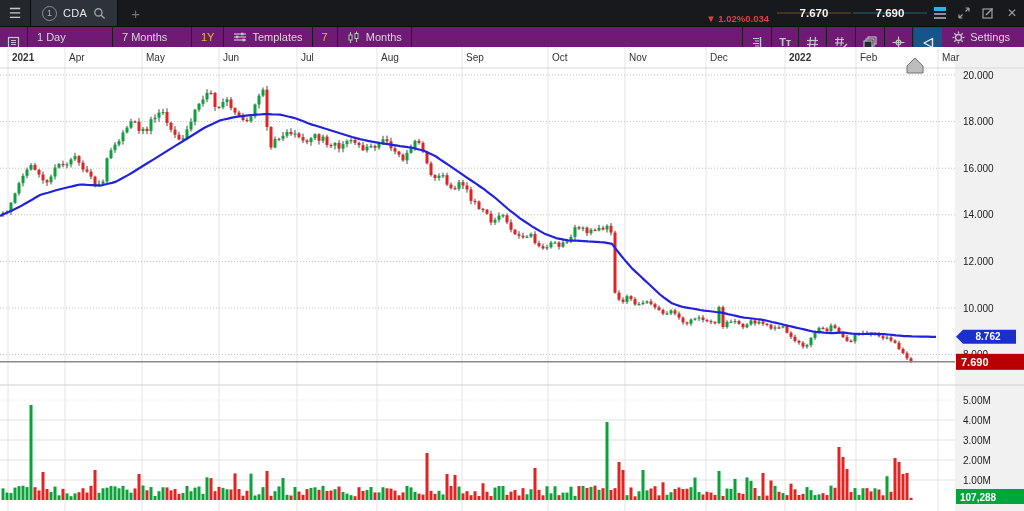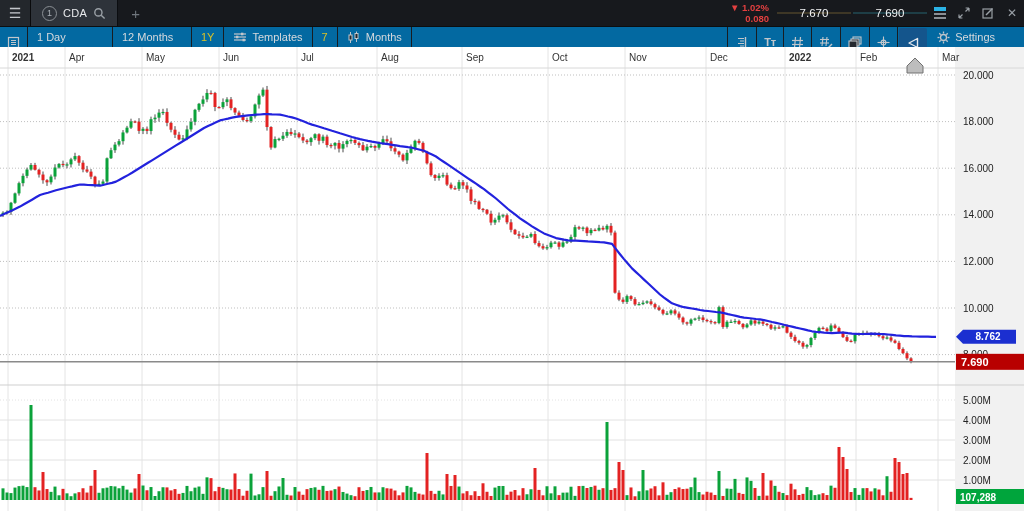--- a/index.html
+++ b/index.html
@@ -9,32 +9,32 @@
   .row1{display:flex;align-items:stretch;height:26px;background:#17191d;color:#cfd2d6;font-size:11px}
   .hamburger{width:30px;display:flex;align-items:center;justify-content:center;color:#c2c6cb;
              font-size:14px;border-right:1px solid #090a0c;background:#23272c;cursor:pointer}
   .sym-tab{display:flex;align-items:center;gap:6px;padding:0 11px;background:#2e333a;
            border-right:1px solid #0b0d10;cursor:pointer}
   .badge-circle{width:13px;height:13px;border:1px solid #8a8f94;border-radius:50%;color:#aab0b6;
                 font-size:9px;display:flex;align-items:center;justify-content:center}
   .sym-name{font-weight:normal;color:#e8eaec;letter-spacing:.3px}
   .plus-tab{display:flex;align-items:center;padding:0 13px;color:#70767d;font-size:15px;cursor:pointer}
   .r1-right{margin-left:auto;display:flex;align-items:stretch}
-  .chg{display:flex;flex-direction:column;justify-content:center;align-items:flex-end;
+  .chg{display:flex;justify-content:center;align-items:flex-end;
        padding:2px 7px;color:#e34040;font-size:9.5px;line-height:11px;font-weight:bold}
   .px-box{display:flex;align-items:center;justify-content:center;min-width:46px;padding:0 14px;
-          margin:12px 1px;font-weight:normal;color:#f2f3f4;font-size:11.5px}
+          margin:12px 1px;font-weight:bold;color:#f2f3f4;font-size:11.5px}
   .px-bid{background:#3e3726}
   .px-ask{background:#1e3e46}
   .r1-icon{display:flex;align-items:center;justify-content:center;width:24px;color:#9aa0a6;cursor:pointer}
   .bars-icon{display:flex;flex-direction:column;gap:2px;justify-content:center}
   .bars-icon i{display:block;width:12px;height:2px;background:#8a8f94}
   .bars-icon i.hl{background:#2bb3e6;height:4px}
   
-  .row2{display:flex;align-items:stretch;height:21px;background:#0369a1;color:#d6d9dd;
+  .row2{display:flex;align-items:stretch;height:21px;background:#701a75;color:#d6d9dd;
         font-size:11px;border-top:1px solid #0c0e10;box-sizing:border-box}
   .t-btn{display:flex;align-items:center;gap:5px;padding:0 9px;border-right:1px solid #191c20;cursor:pointer;white-space:nowrap}
   .t-btn.icon-only{padding:15px 7px}
   .yellow{color:#d9c227;font-weight:normal}
   .t-spacer{flex:1;border-right:1px solid #191c20}
   .t-btn.active{background:#14558c;border-radius:2px;margin:1px 1px;border-right:none}
   .t-right{display:flex;align-items:stretch}
   svg.icon{display:block}
   
   #chart-wrap{position:relative;width:1024px;height:464px;background:#7dd3fc}
@@ -54,21 +54,21 @@
       <line x1="8.2" y1="8.2" x2="11.6" y2="11.6" stroke="#9aa0a6" stroke-width="1.4"></line>
     </svg>
   </div>
   <div class="plus-tab">
     <span>+</span>
   </div>
 
   <div class="r1-right">
     <div class="chg">
       <span>▼ 1.02%</span>
-      <span>0.080</span>
+      <span>0.034</span>
     </div>
     <div class="px-box px-bid">7.670</div>
     <div class="px-box px-ask">7.690</div>
     <div class="r1-icon">
       <span class="bars-icon">
           <i class="hl"></i>
           <i></i>
           <i></i>
         </span>
     </div>
@@ -95,21 +95,21 @@
       <rect x="1.5" y="1.5" width="10" height="10" fill="none" stroke="#c2c6cb" stroke-width="1.2"></rect>
       <line x1="4" y1="4.5" x2="9" y2="4.5" stroke="#c2c6cb" stroke-width="1"></line>
       <line x1="4" y1="6.5" x2="9" y2="6.5" stroke="#c2c6cb" stroke-width="1"></line>
       <line x1="4" y1="8.5" x2="9" y2="8.5" stroke="#c2c6cb" stroke-width="1"></line>
     </svg>
   </div>
   <div class="t-btn" style="min-width:66px">
     <span>1 Day</span>
   </div>
   <div class="t-btn" style="min-width:60px">
-    <span>12 Months</span>
+    <span>7 Months</span>
   </div>
   <div class="t-btn">
     <span class="yellow">1Y</span>
   </div>
   <div class="t-btn">
     <svg class="icon" width="14" height="12" viewBox="0 0 14 12">
       <line x1="1" y1="3" x2="13" y2="3" stroke="#c2c6cb" stroke-width="1.2"></line>
       <line x1="1" y1="6" x2="13" y2="6" stroke="#c2c6cb" stroke-width="1.2"></line>
       <line x1="1" y1="9" x2="13" y2="9" stroke="#c2c6cb" stroke-width="1.2"></line>
       <rect x="8" y="1.7" width="2.4" height="2.6" fill="#c2c6cb"></rect>
@@ -175,21 +175,21 @@
         <line x1="6.5" y1="0.5" x2="6.5" y2="12.5" stroke="#c2c6cb" stroke-width="1.1"></line>
         <line x1="0.5" y1="6.5" x2="12.5" y2="6.5" stroke="#c2c6cb" stroke-width="1.1"></line>
         <circle cx="6.5" cy="6.5" r="2.4" fill="none" stroke="#c2c6cb" stroke-width="1.1"></circle>
       </svg>
     </div>
     <div class="t-btn icon-only active">
       <svg class="icon" width="14" height="12" viewBox="0 0 14 12">
         <path d="M11.5 1.5 L3 6 L11.5 10.5 Z" fill="none" stroke="#e6eaee" stroke-width="1.4" stroke-linejoin="round"></path>
       </svg>
     </div>
-    <div class="t-btn" style="border-right:none;padding-right:29px">
+    <div class="t-btn" style="border-right:none;padding-right:14px">
       <svg class="icon" width="13" height="13" viewBox="0 0 13 13">
         <circle cx="6.5" cy="6.5" r="3" fill="none" stroke="#c2c6cb" stroke-width="1.3"></circle>
         <g stroke="#c2c6cb" stroke-width="1.3">
           <line x1="6.5" y1="0.5" x2="6.5" y2="2.5"></line>
             <line x1="6.5" y1="10.5" x2="6.5" y2="12.5"></line>
           <line x1="0.5" y1="6.5" x2="2.5" y2="6.5"></line>
             <line x1="10.5" y1="6.5" x2="12.5" y2="6.5"></line>
           <line x1="2.3" y1="2.3" x2="3.7" y2="3.7"></line>
             <line x1="9.3" y1="9.3" x2="10.7" y2="10.7"></line>
           <line x1="2.3" y1="10.7" x2="3.7" y2="9.3"></line>

